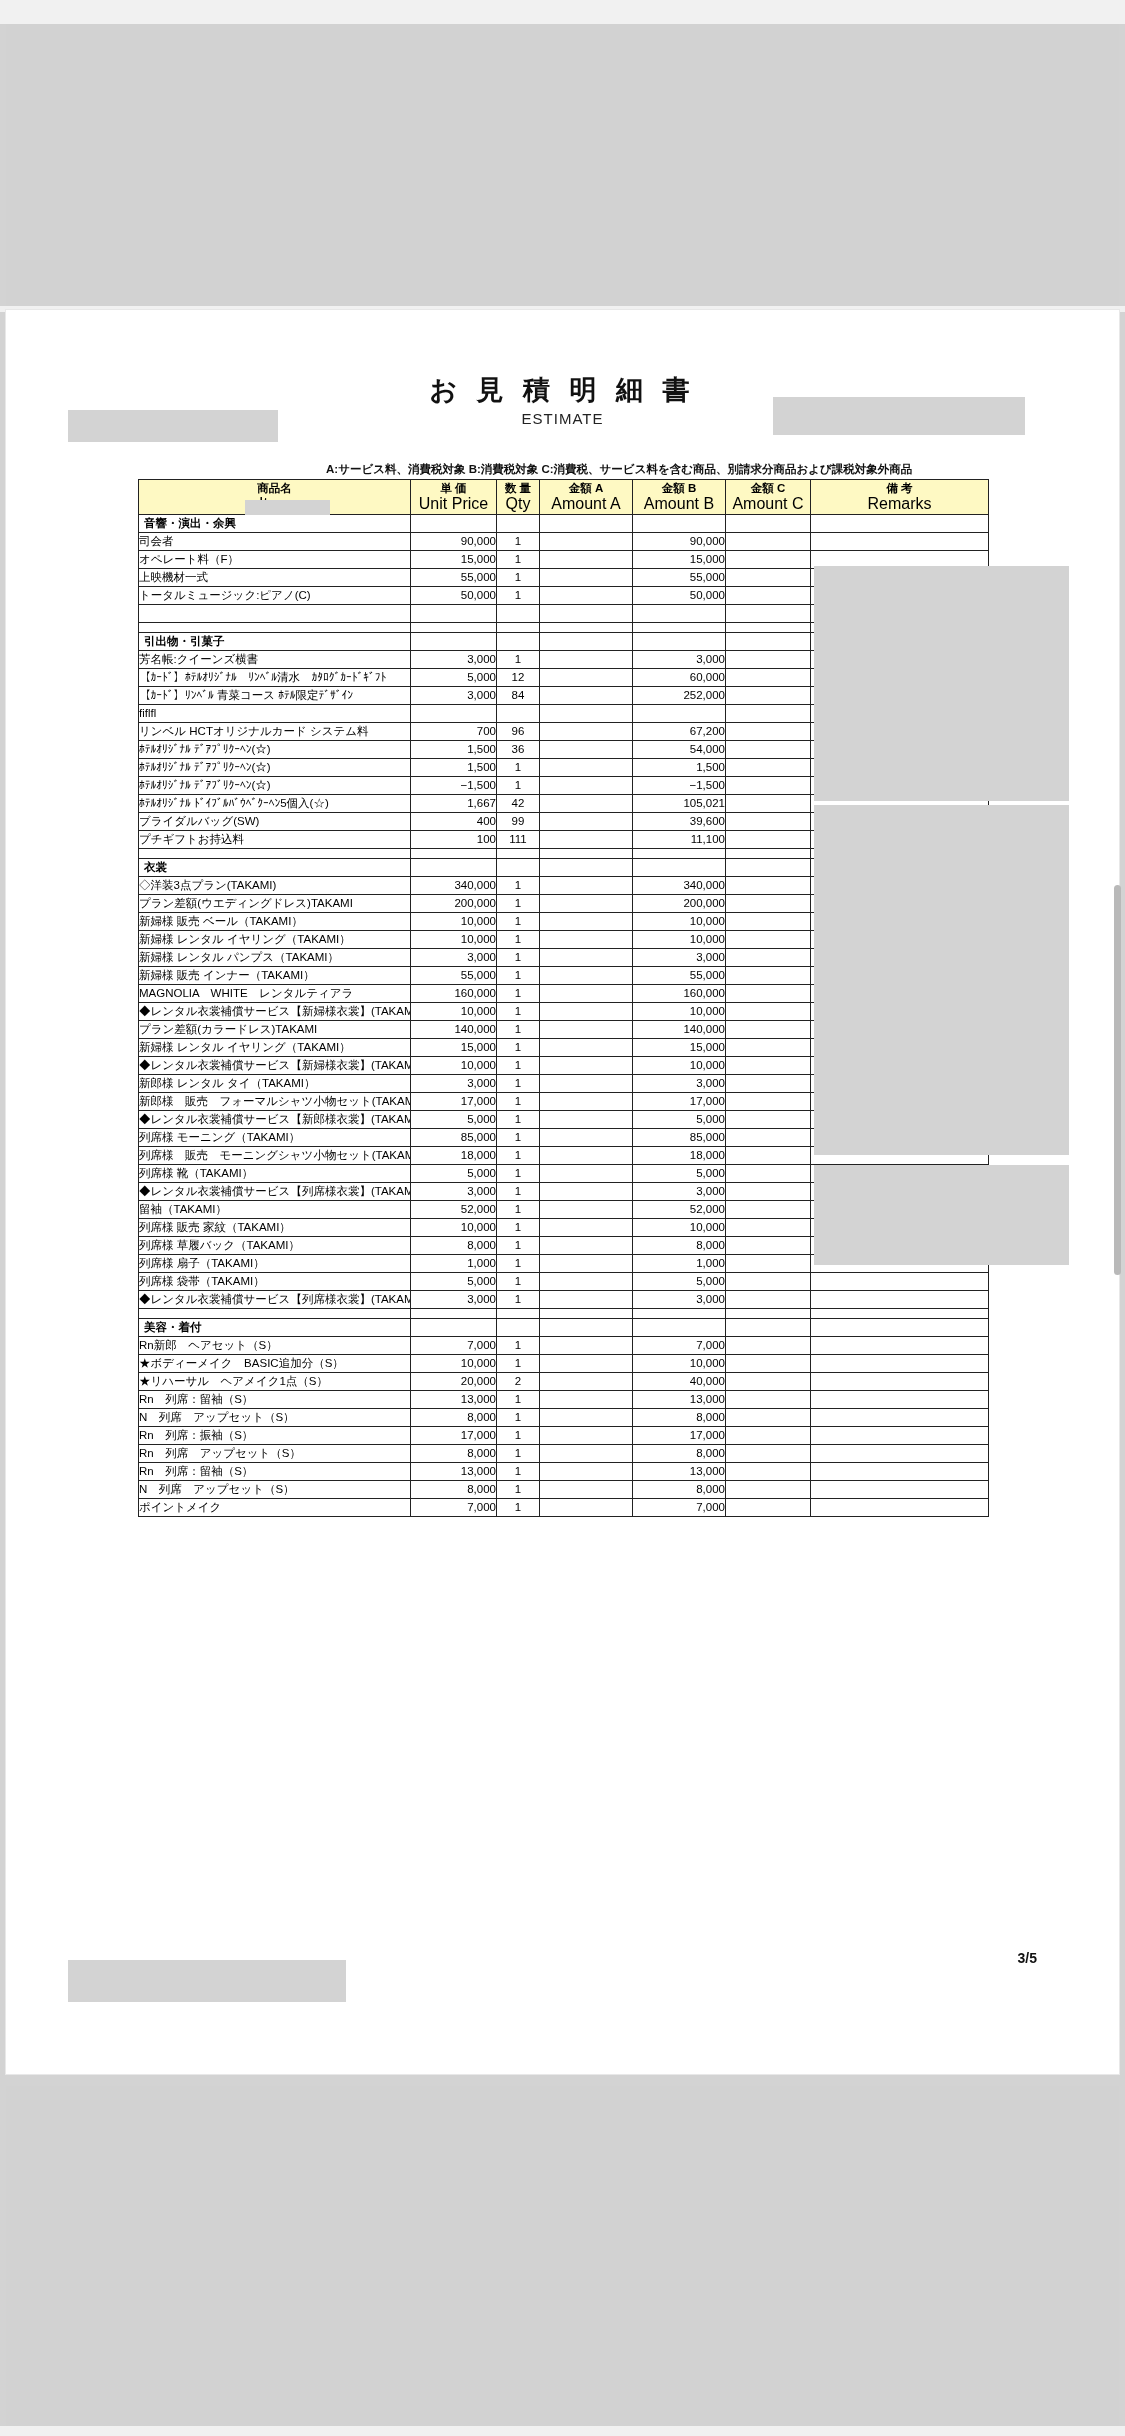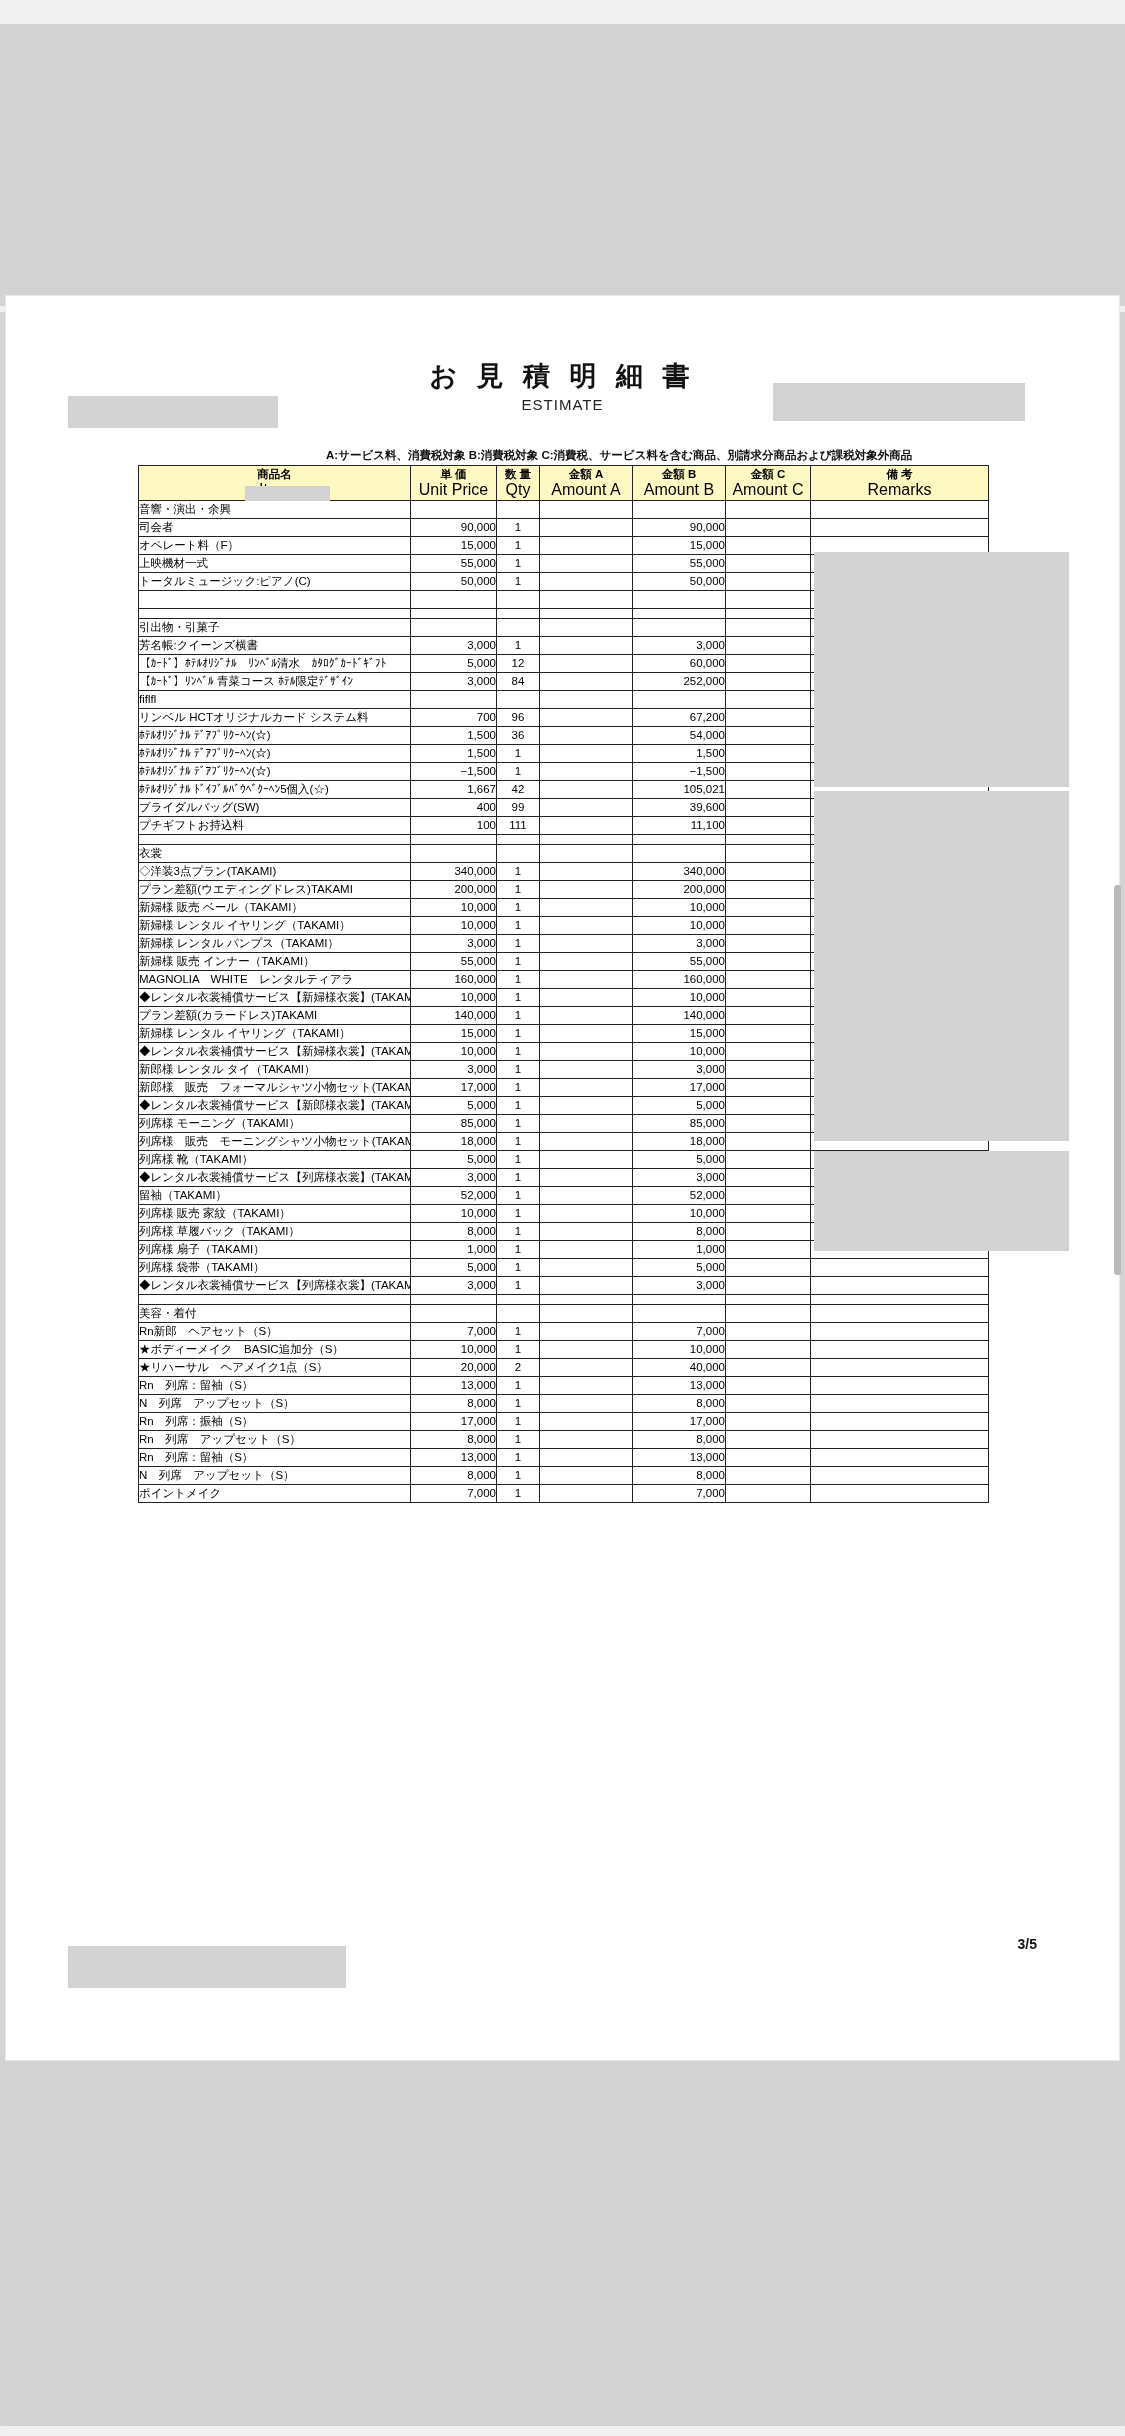--- a/index.html
+++ b/index.html
@@ -42,21 +42,21 @@
   .bottom-strip {
     position: absolute;
     left: 0; top: 2426px; width: 1125px; height: 10px;
     background: #f1f1f1;
   }
 
   
   .page {
     position: absolute;
     left: 6px;
-    top: 296px;
+    top: 310px;
     width: 1113px;
     height: 1764px;
     background: #ffffff;
     box-shadow: 0 0 0 1px #e8e8e8;
   }
   .scrollbar {
     position: absolute;
     right: 4px;
     top: 885px;
     width: 7px;
@@ -157,21 +157,22 @@
   }
   td.qty {
     text-align: center;
     font-size: 11.5px;
   }
   tr.row td { height: 17px; }
 
   tr.section td {
     height: 17px;
     font-size: 11.5px;
-    font-weight: 400;
+    padding-left: 5px;
+    font-weight: 700;
     border-top: 1px solid #222;
     border-bottom: none;
   }
   tr.section td.blank { border-left: 1px solid #222; border-right: 1px solid #222; }
 
   tr.spacer td {
     height: 9px;
     border-top: none;
     border-bottom: none;
   }

